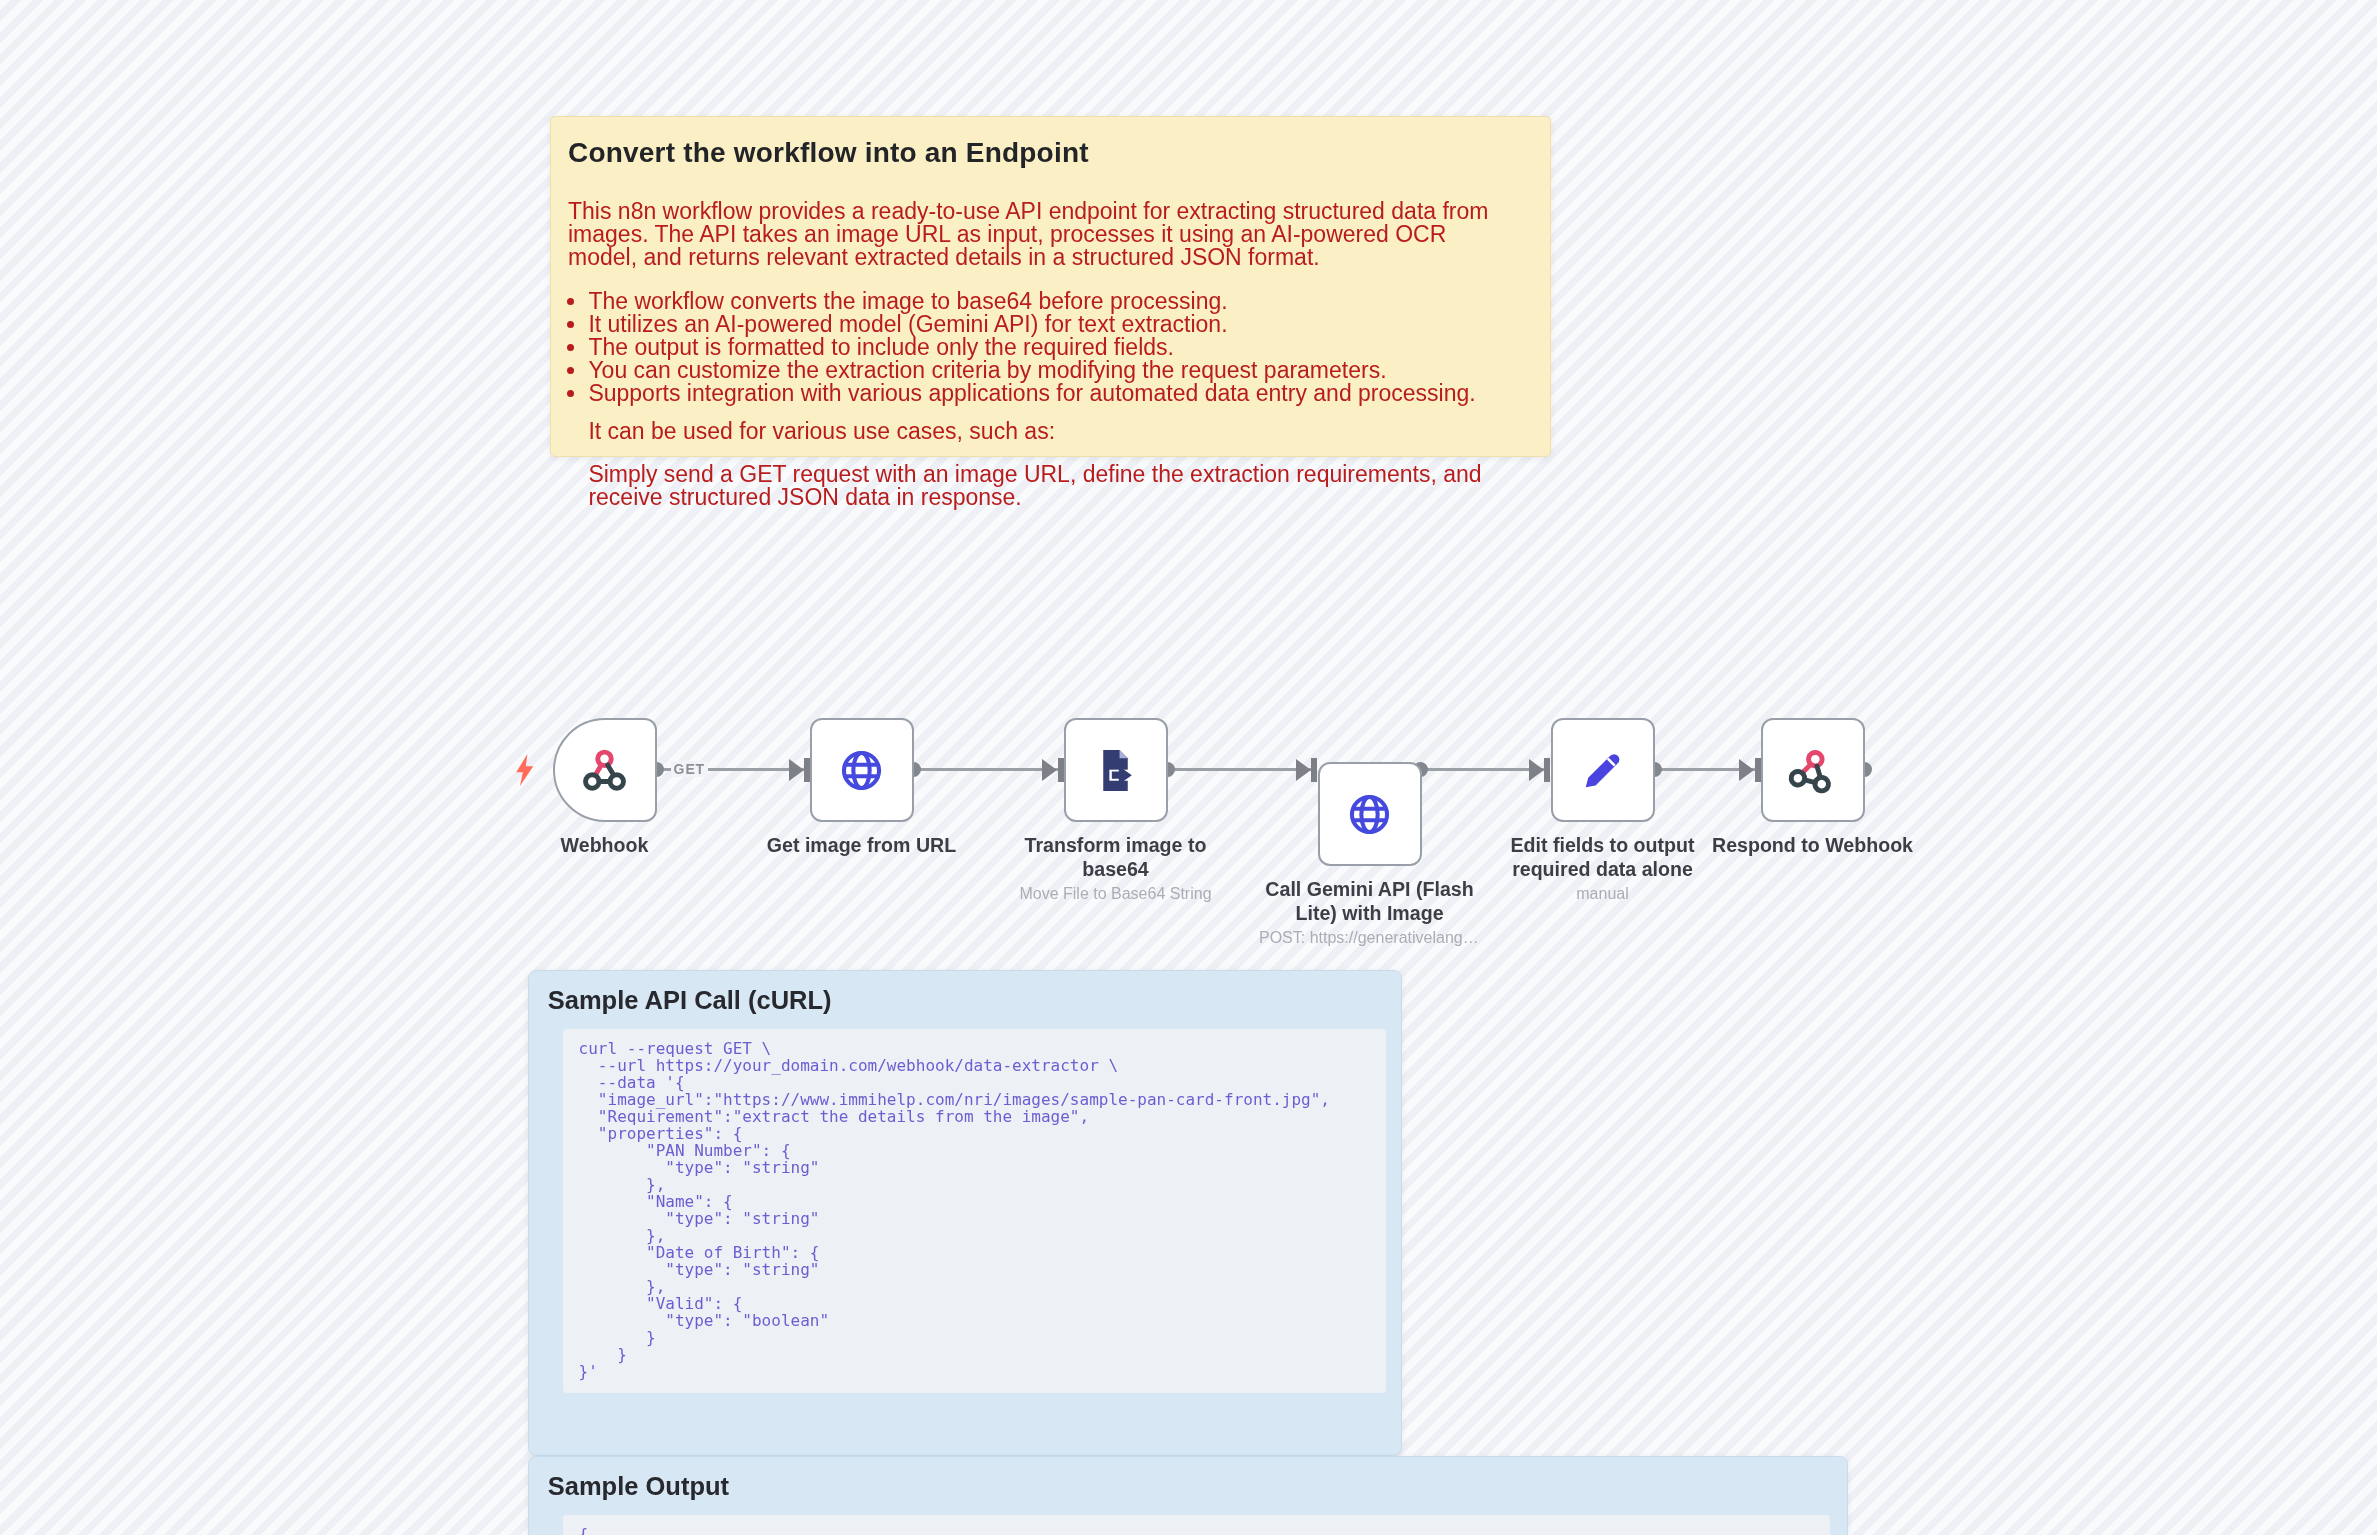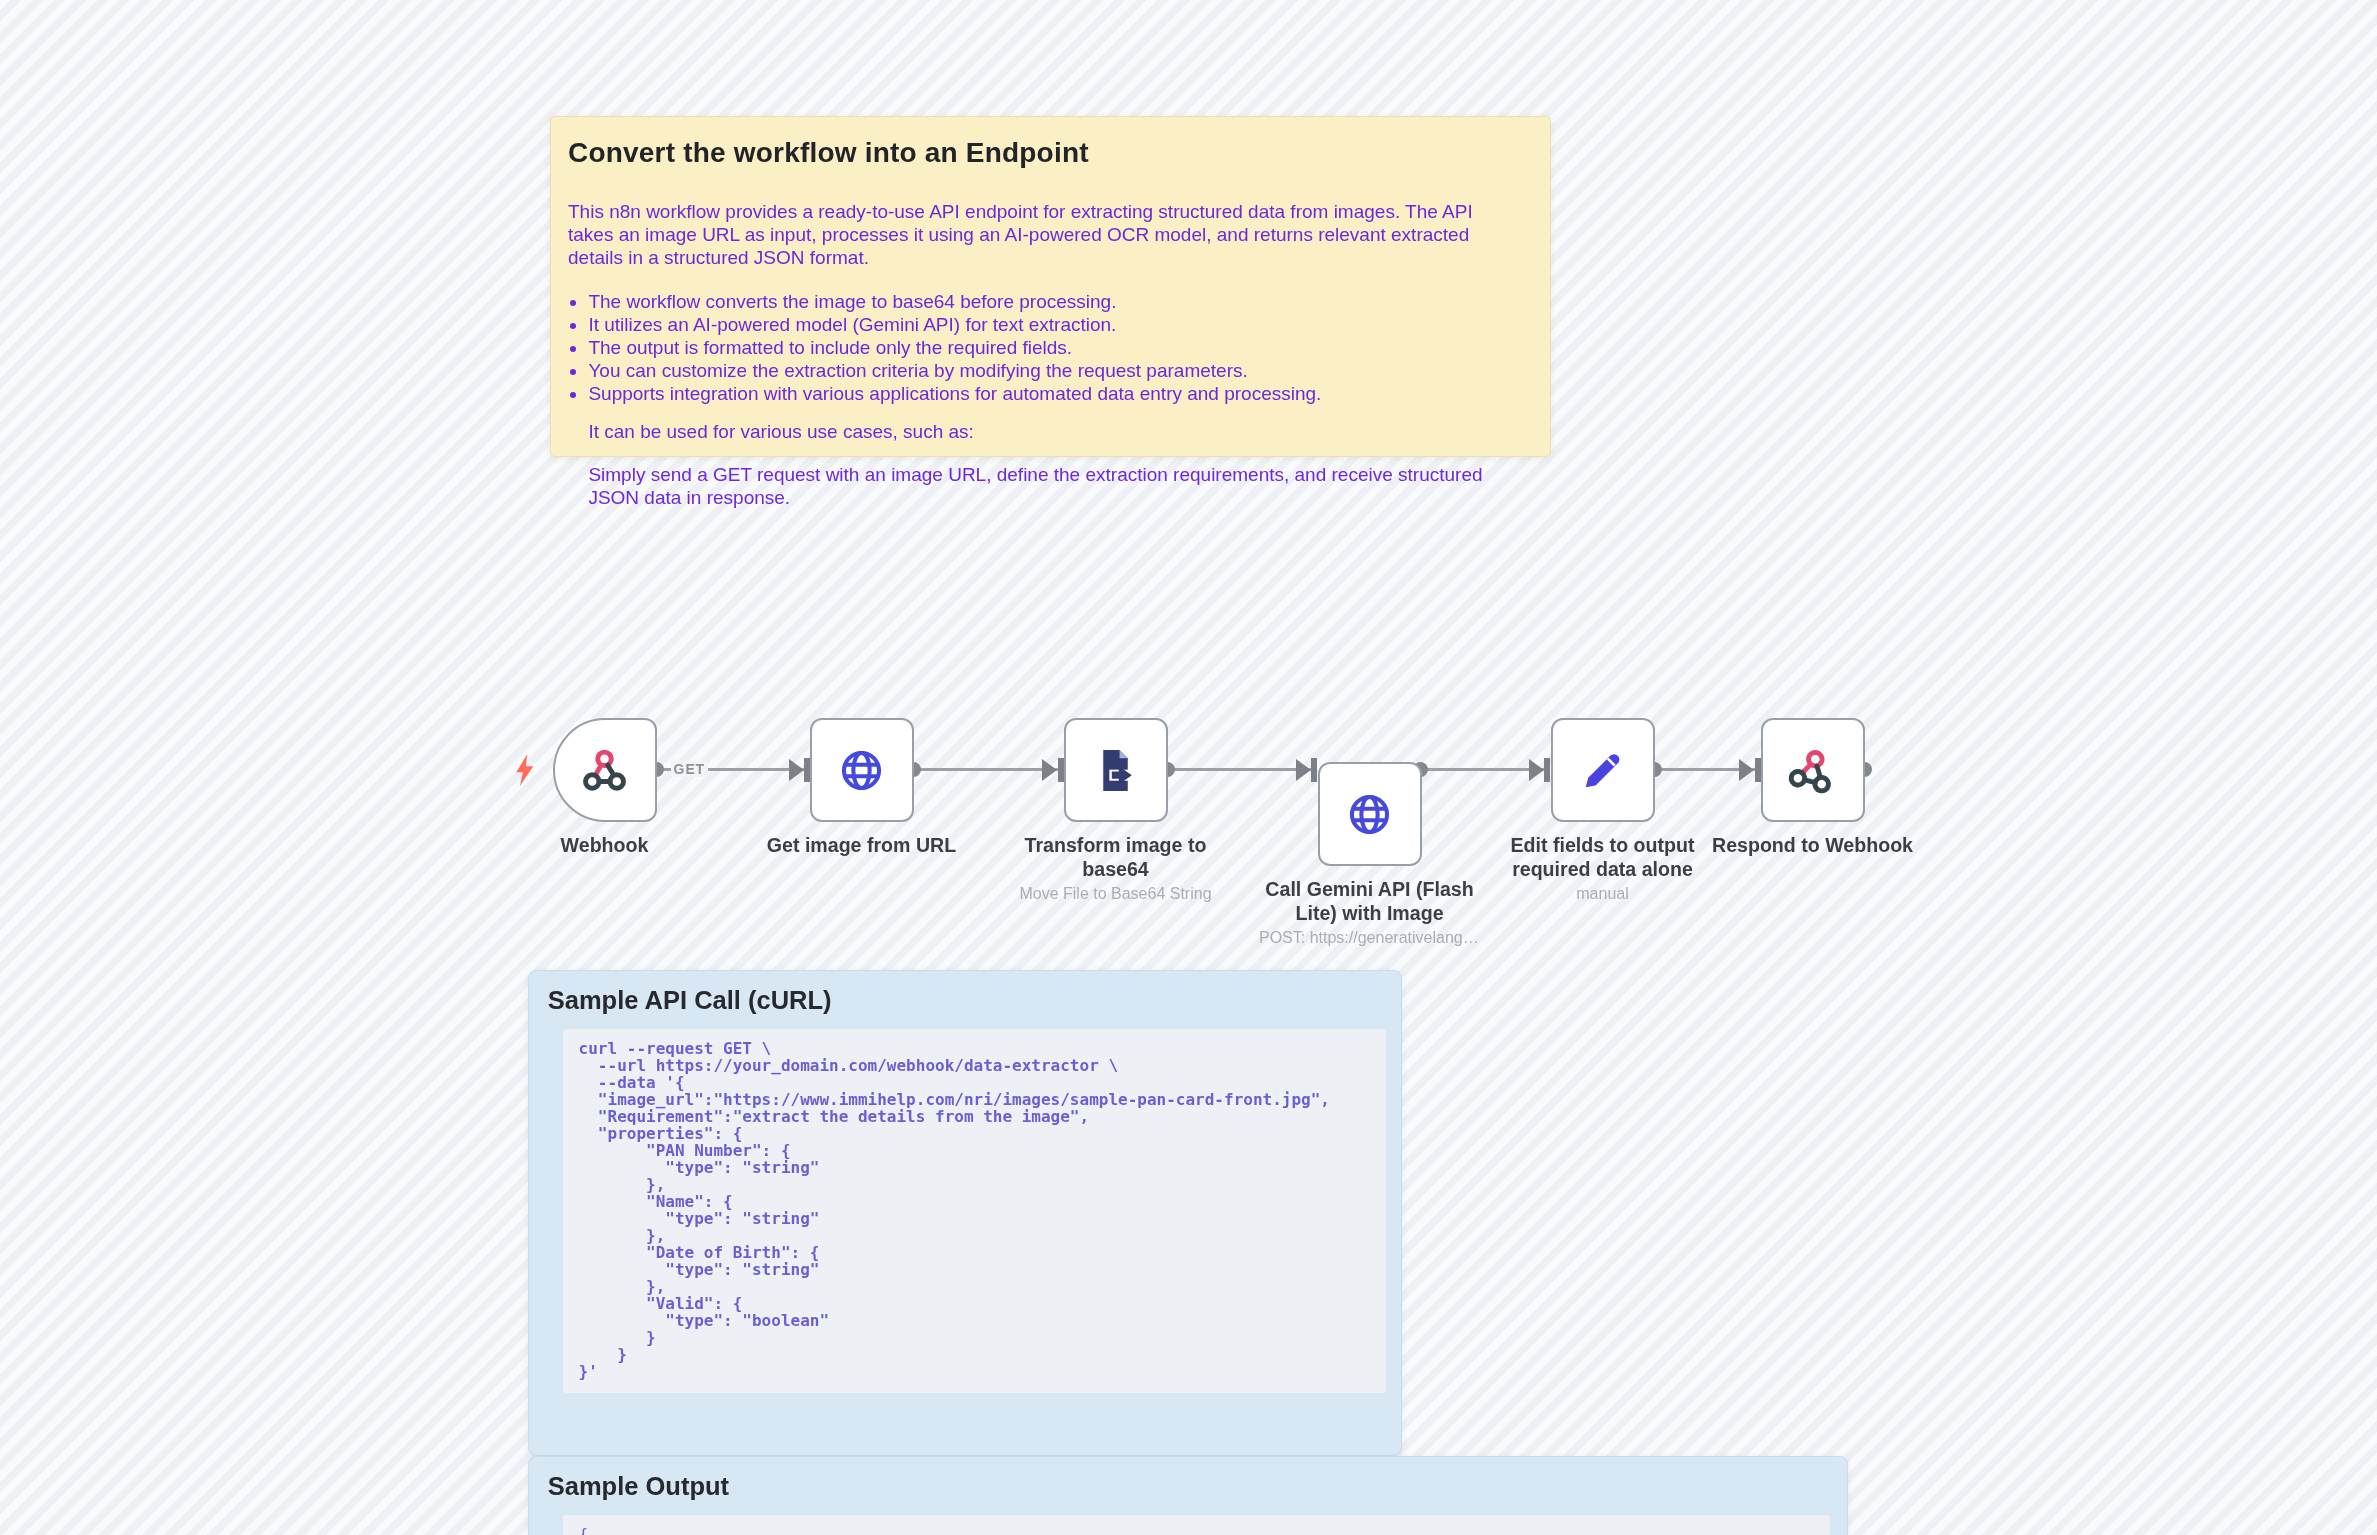--- a/index.html
+++ b/index.html
@@ -25,21 +25,21 @@
     left: 550px; top: 116px; width: 1001px; height: 341px;
     background: #fbf0c5; border: 0.9px solid #eee0a8;
     padding: 20.4px 24px 17px 17px;
     color: #5c5950;
   }
   .sticky.yellow h1 {
     font-size: 28px; font-weight: 700; color: #222428;
     margin: 0 0 31px 0; letter-spacing: 0.2px;
   }
   .sticky.yellow p, .sticky.yellow li {
-    font-size: 19px; line-height: 23px; color: #6d28d9;
+    font-size: 23px; line-height: 23px; color: #b91c1c;
   }
   .sticky.yellow .intro { margin: 0 0 20.4px 0; max-width: 949px; }
   .sticky.yellow ul { margin: 0 0 15.3px 0; padding-left: 20.4px; list-style: disc outside; }
   .sticky.yellow .indent { margin-left: 20.4px; }
   .sticky.yellow .usecases-intro { margin-bottom: 19.6px; }
 
   .sticky.blue {
     background: #d7e7f4; border: 0.9px solid #c6dced;
     border-radius: 8.5px;
     padding: 12px 15.3px;
@@ -54,21 +54,21 @@
     background: #edf0f5;
     border-radius: 3.4px;
     margin-left: 19px;
     padding: 11px 15.3px;
     font-family: "DejaVu Sans Mono", monospace;
     font-size: 16px; line-height: 17px;
     color: #6c5ed2;
     white-space: pre;
     overflow: hidden;
   }
-  .sticky.blue.api .codeblock { width: 823px; height: 364px; font-weight: bold; }
+  .sticky.blue.api .codeblock { width: 823px; height: 364px; }
   .sticky.blue.out .codeblock { width: 1267px; height: 323px; }
 
   
   .node { position: absolute; top: 718px; width: 221px; text-align: center; z-index: 3; }
   .node-box {
     width: 104px; height: 104px; margin: 0 auto;
     background: #ffffff;
     border: 2.6px solid #989fa8;
     border-radius: 12px;
     display: flex; align-items: center; justify-content: center;

